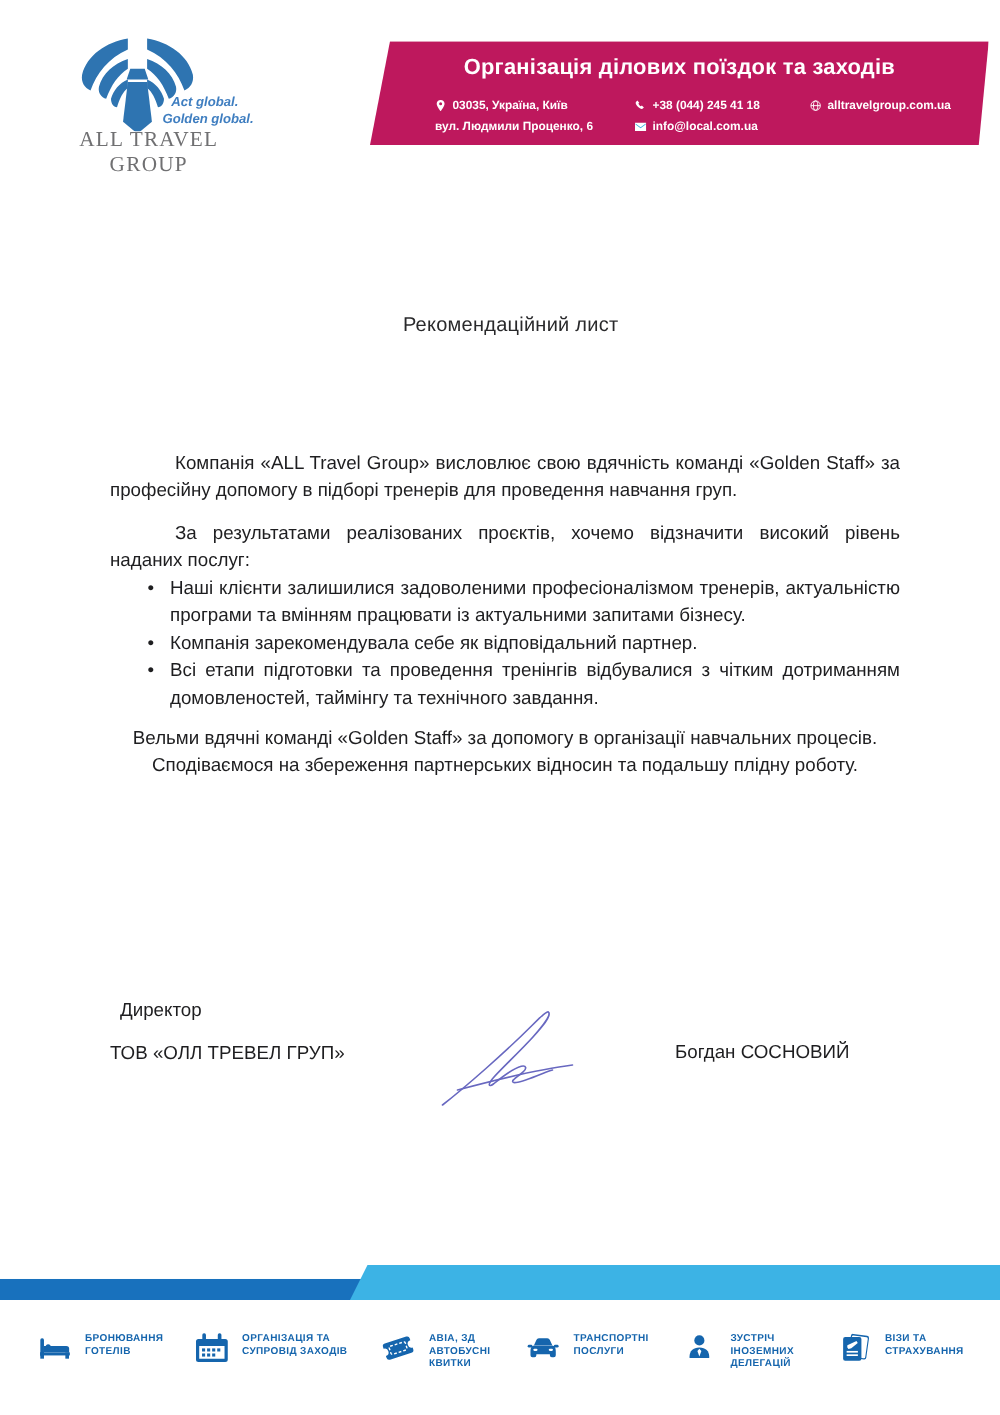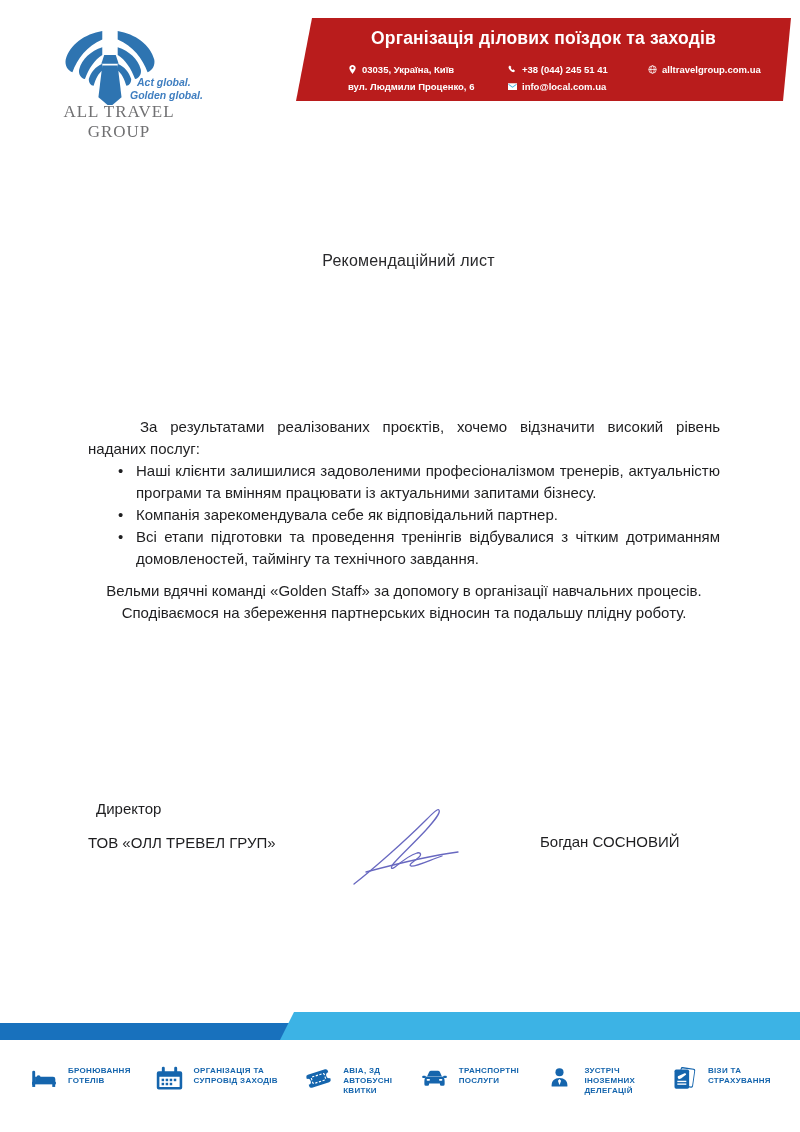--- a/index.html
+++ b/index.html
@@ -19,22 +19,22 @@
   }
   .logo-tagline .t2 { margin-left: -7px; display: inline-block; }
   .logo-wordmark {
     position: absolute; left: 34px; top: 102px; width: 170px;
     font-family: "Liberation Serif", serif; font-size: 17px;
     letter-spacing: 1px; color: #707072; text-align: center;
   }
 
   
   .banner {
-    position: absolute; left: 296px; top: 18px; width: 495px; height: 83px;
-    background: #b91c1c; color: #ffffff;
+    position: absolute; left: 296px; top: 33px; width: 495px; height: 83px;
+    background: #be185d; color: #ffffff;
     clip-path: polygon(16px 0, 100% 0, calc(100% - 8px) 100%, 0 100%);
   }
   .banner-title {
     position: absolute; left: 0; right: 0; top: 10px;
     text-align: center; font-size: 17.5px; font-weight: 700; letter-spacing: .2px;
   }
   .banner-contacts { position: absolute; left: 52px; right: 10px; top: 43px; font-size: 9.5px; font-weight: 700; }
   .contact-col { position: absolute; top: 0; }
   .col-address { left: 0; }
   .col-phone { left: 160px; }
@@ -149,21 +149,21 @@
           <span>вул. Людмили Проценко, 6</span>
         </div>
       </div>
       <div class="contact-col col-phone">
         <div class="contact-line">
           <span class="ic">
             <svg viewBox="0 0 12 12">
                 <path fill="#ffffff" d="M2.5.5 1 2c-.6.6-.3 2.6 1.8 4.9 2.1 2.3 4.3 3 5.1 2.4l1.6-1.4-2.2-2.1-1 .9c-.5-.2-1-.6-1.6-1.2C4.1 4.8 3.8 4.3 3.6 3.8l1-1L2.5.5z"></path>
               </svg>
           </span>
-          <span>+38 (044) 245 51 41</span>
+          <span>+38 (044) 245 41 18</span>
         </div>
         <div class="contact-line">
           <span class="ic">
             <svg viewBox="0 0 12 9">
                 <path fill="#ffffff" d="M0 0h12v9H0z"></path>
                 <path fill="#3aade0" d="m.6.9 5.4 4 5.4-4V2L6 6 .6 2z"></path>
               </svg>
           </span>
           <span>info@local.com.ua</span>
         </div>
@@ -178,20 +178,21 @@
             </svg>
           </span>
           <span>alltravelgroup.com.ua</span>
         </div>
       </div>
     </div>
   </div>
 
   <div class="letter-title">Рекомендаційний лист</div>
 
+  <div class="para p1">Компанія «ALL Travel Group» висловлює свою вдячність команді «Golden Staff» за професійну допомогу в підборі тренерів для проведення навчання груп.</div>
   <div class="para p2">За результатами реалізованих проєктів, хочемо відзначити високий рівень наданих послуг:</div>
 
   <ul class="bullets">
     <li>Наші клієнти залишилися задоволеними професіоналізмом тренерів, актуальністю програми та вмінням працювати із актуальними запитами бізнесу.</li>
     <li>Компанія зарекомендувала себе як відповідальний партнер.</li>
     <li>Всі етапи підготовки та проведення тренінгів відбувалися з чітким дотриманням домовленостей, таймінгу та технічного завдання.</li>
   </ul>
 
   <div class="para closing">
     <div>Вельми вдячні команді «Golden Staff» за допомогу в організації навчальних процесів.</div>

